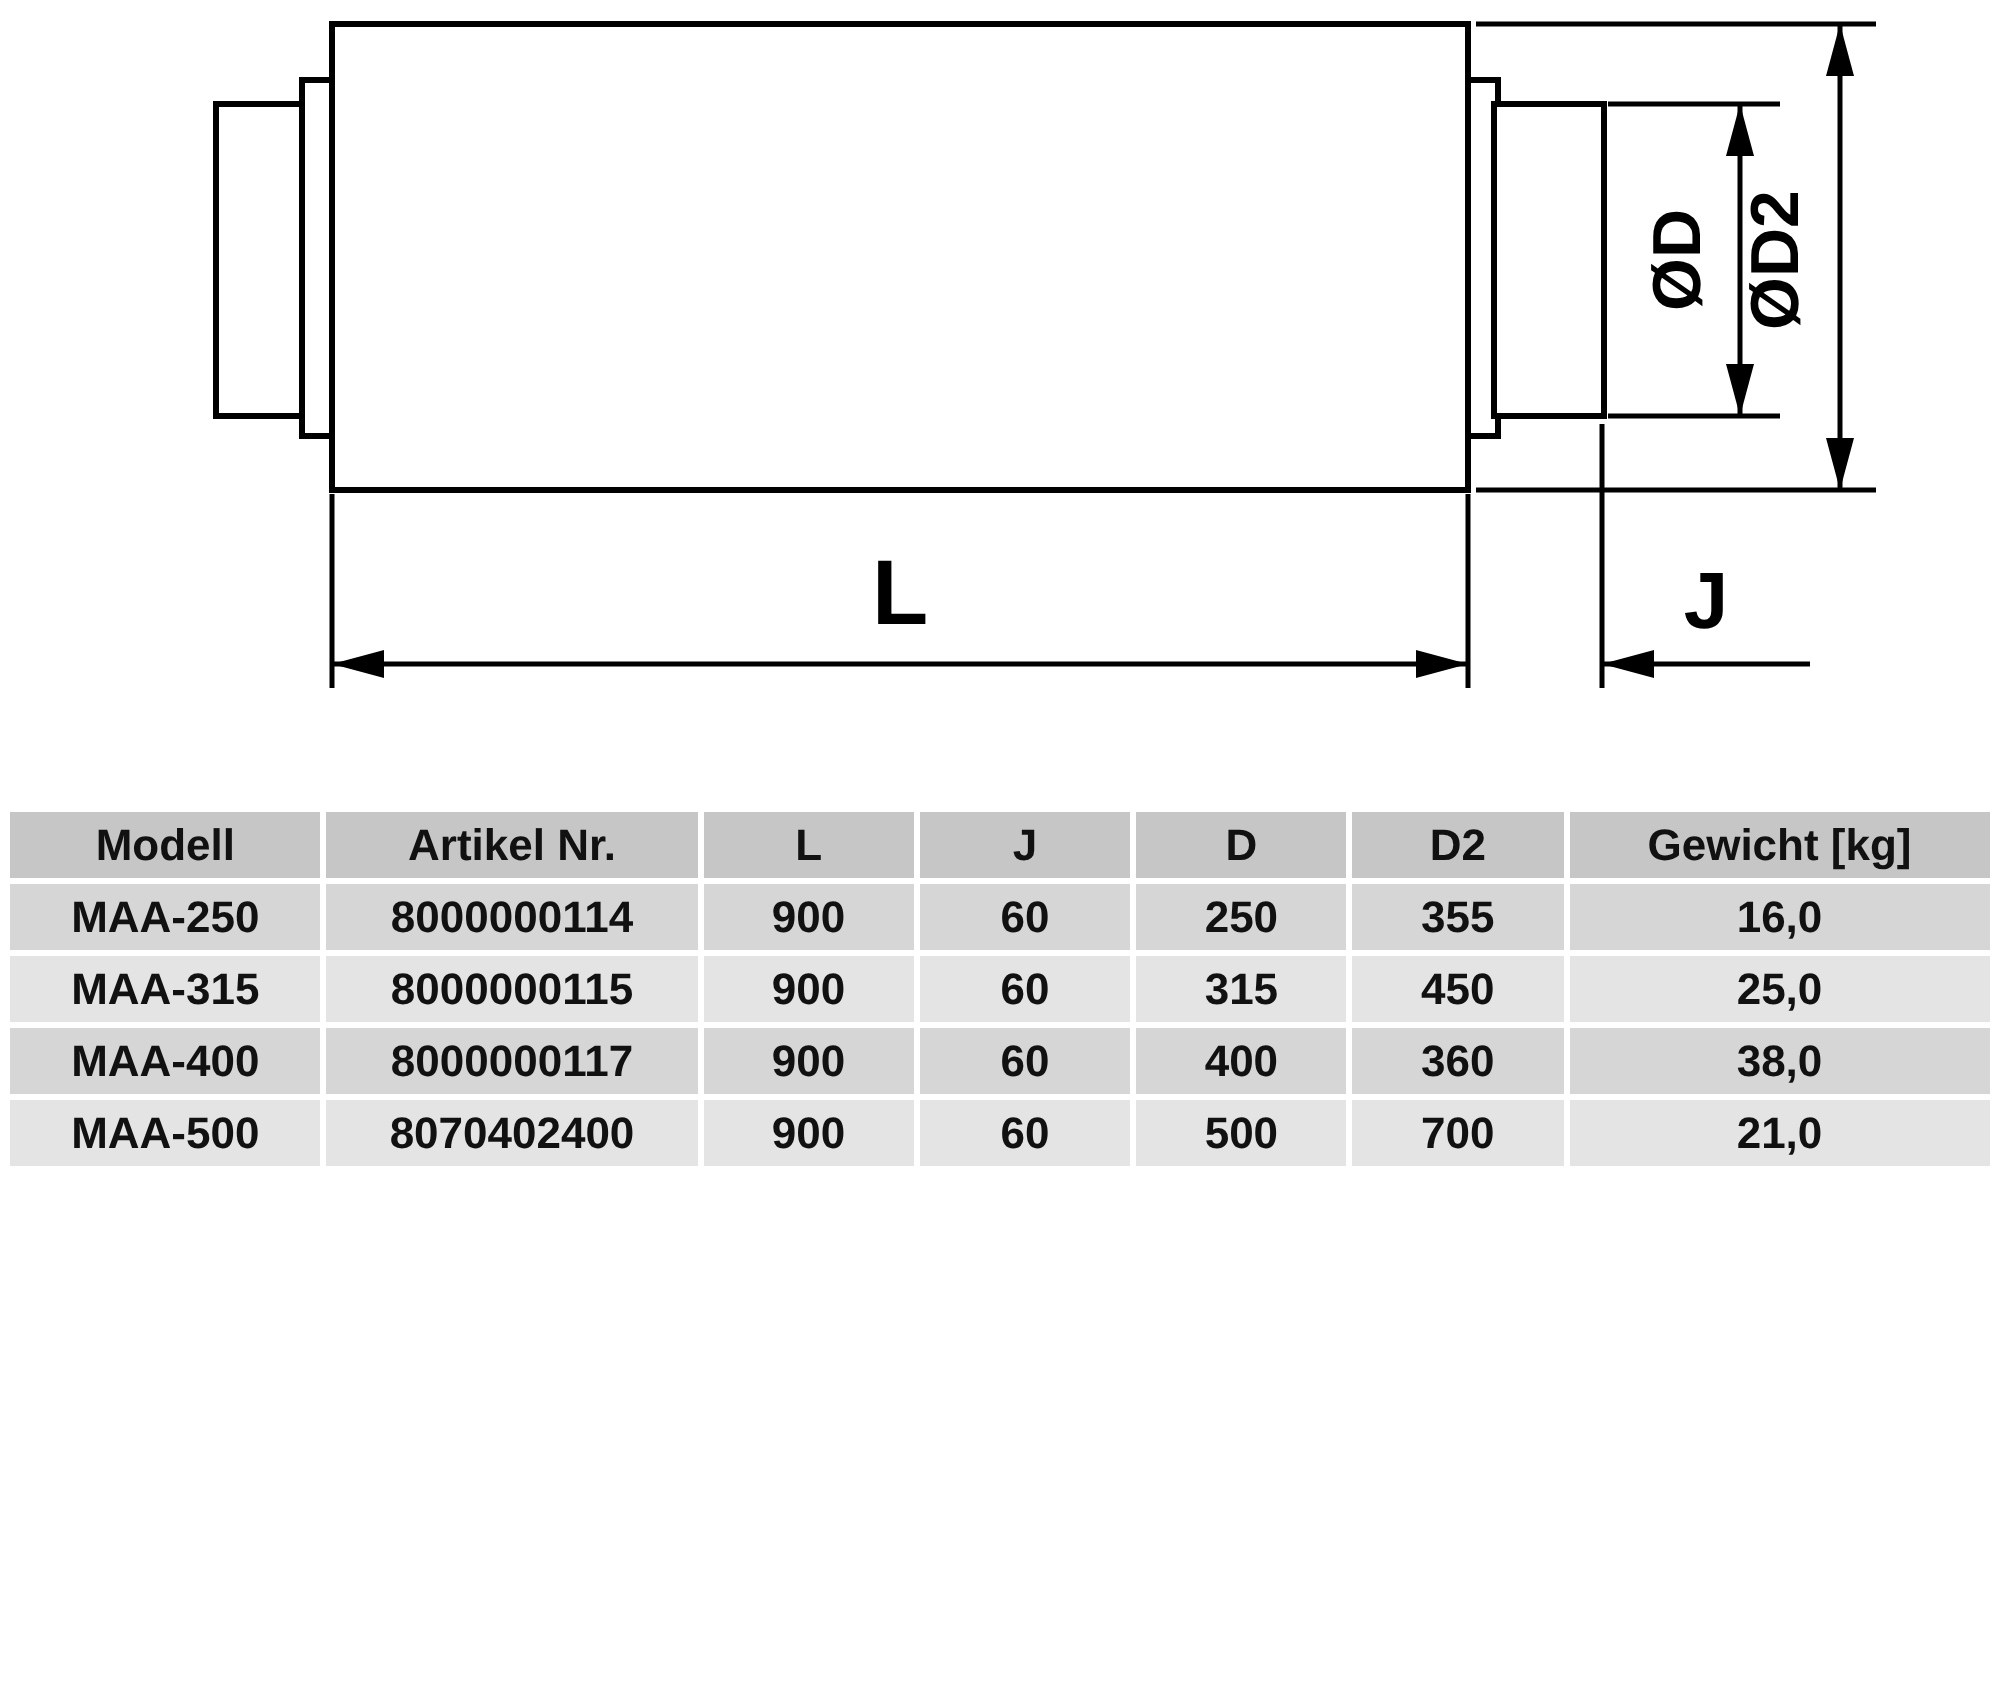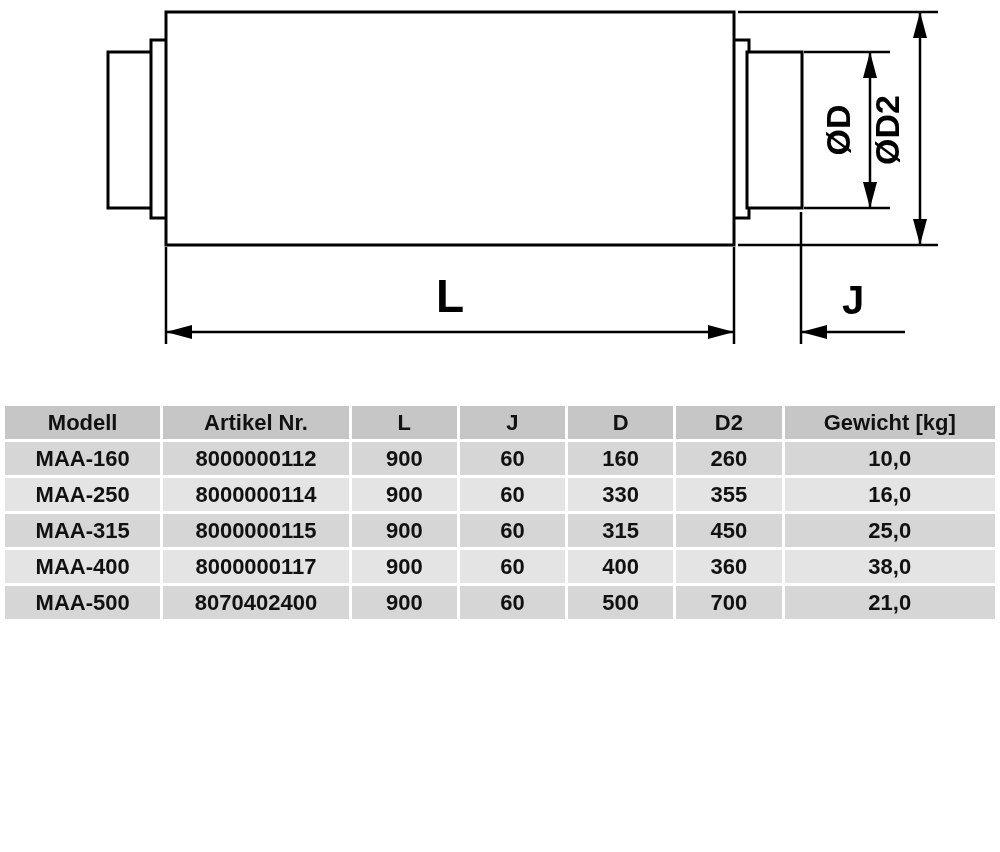--- a/index.html
+++ b/index.html
@@ -153,34 +153,25 @@
             <th>Artikel Nr.</th>
             <th>L</th>
             <th>J</th>
             <th>D</th>
             <th>D2</th>
             <th>Gewicht [kg]</th>
           </tr>
       </thead>
       <tbody>
           <tr>
-            <td>MAA-160</td>
-            <td>8000000112</td>
-            <td>900</td>
-            <td>60</td>
-            <td>160</td>
-            <td>260</td>
-            <td>10,0</td>
-          </tr>
-          <tr>
             <td>MAA-250</td>
             <td>8000000114</td>
             <td>900</td>
             <td>60</td>
-            <td>330</td>
+            <td>250</td>
             <td>355</td>
             <td>16,0</td>
           </tr>
           <tr>
             <td>MAA-315</td>
             <td>8000000115</td>
             <td>900</td>
             <td>60</td>
             <td>315</td>
             <td>450</td>

